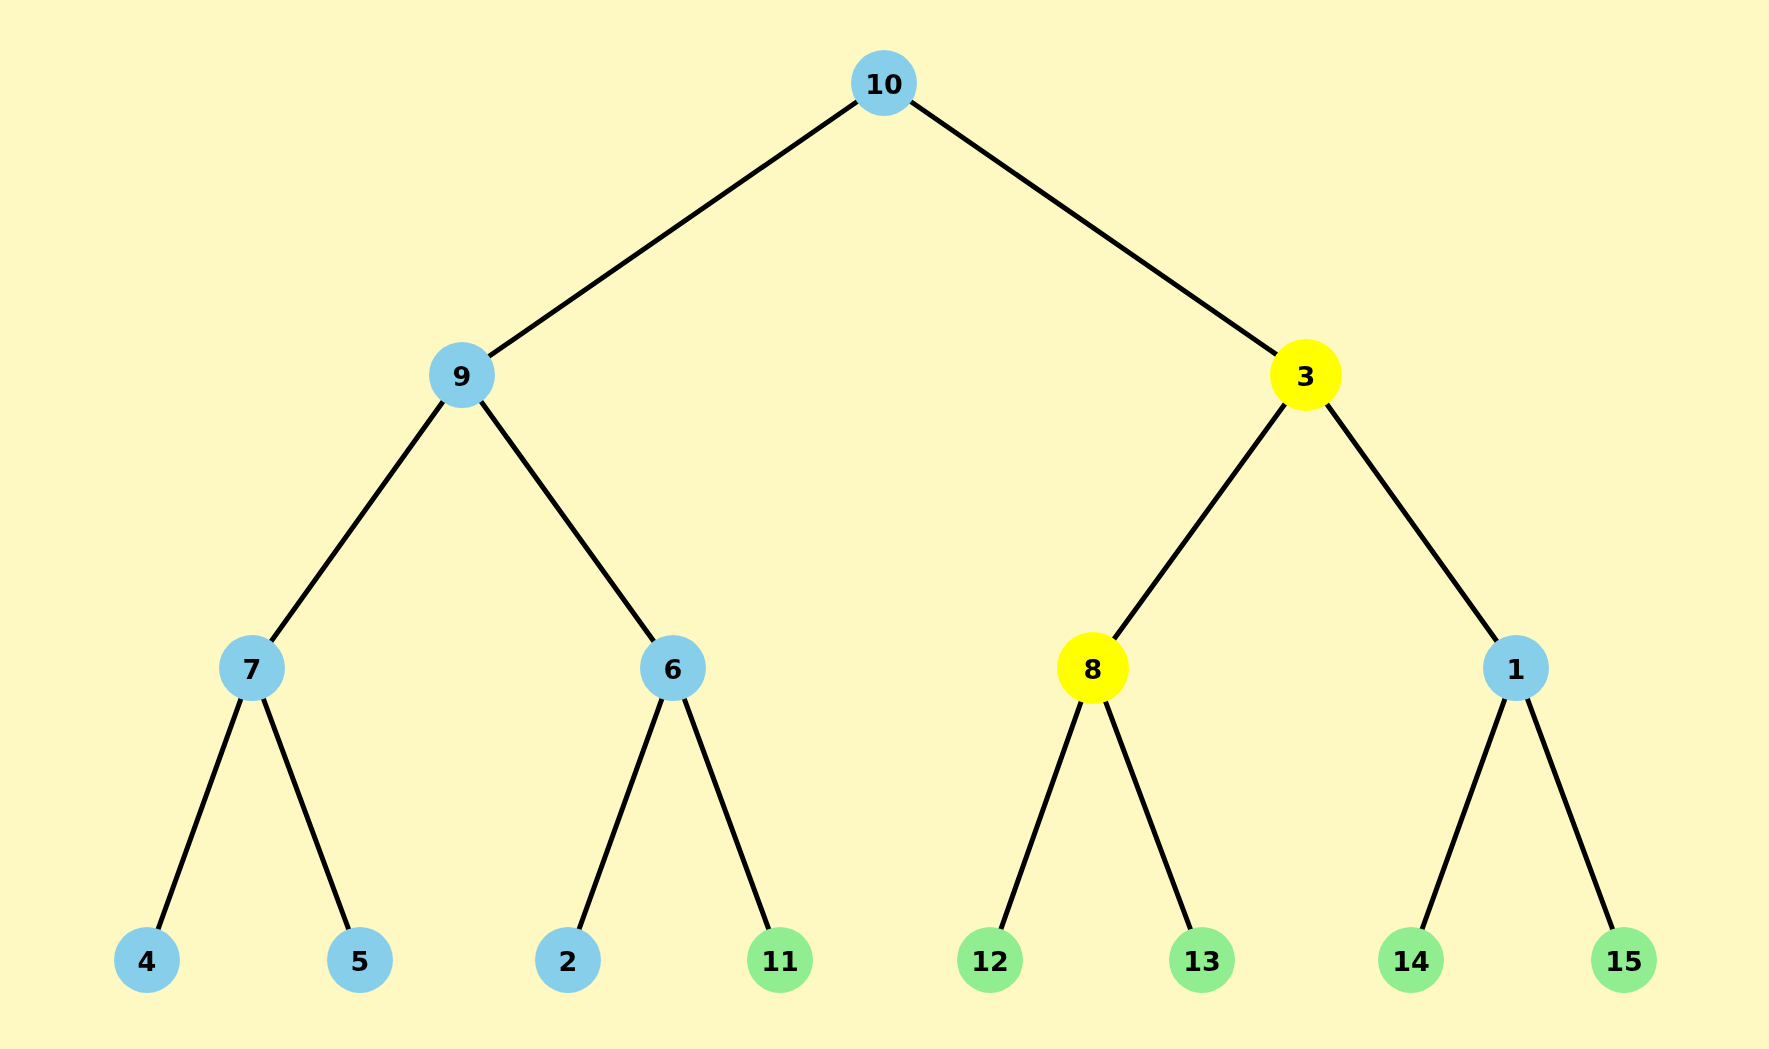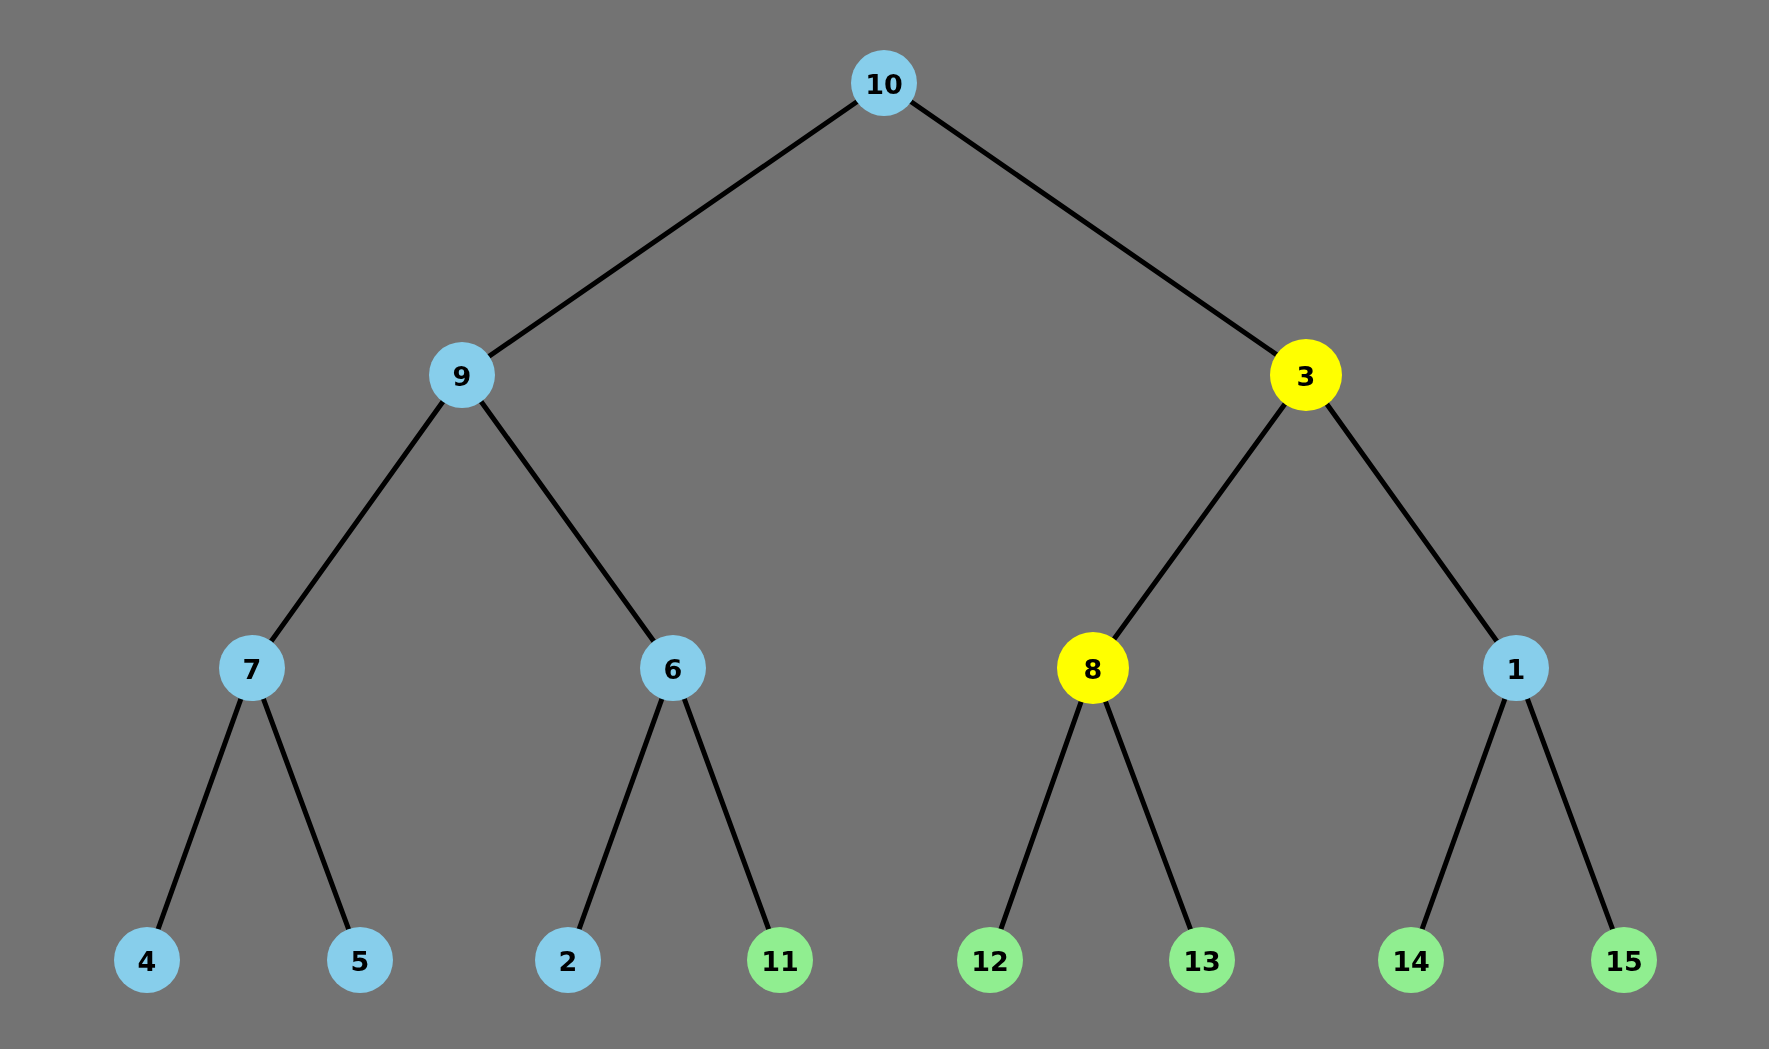--- a/index.html
+++ b/index.html
@@ -8,21 +8,21 @@
     padding: 0;
     background: #ffffff;
   }
   body {
     font-family: "DejaVu Sans", "Liberation Sans", sans-serif;
   }
   #canvas-wrap {
     position: relative;
     width: 1769px;
     height: 1049px;
-    background: #737373;
+    background: #fef9c3;
     overflow: hidden;
   }
   #tree-svg {
     position: absolute;
     left: 0;
     top: 0;
     width: 1769px;
     height: 1049px;
     display: block;
   }

